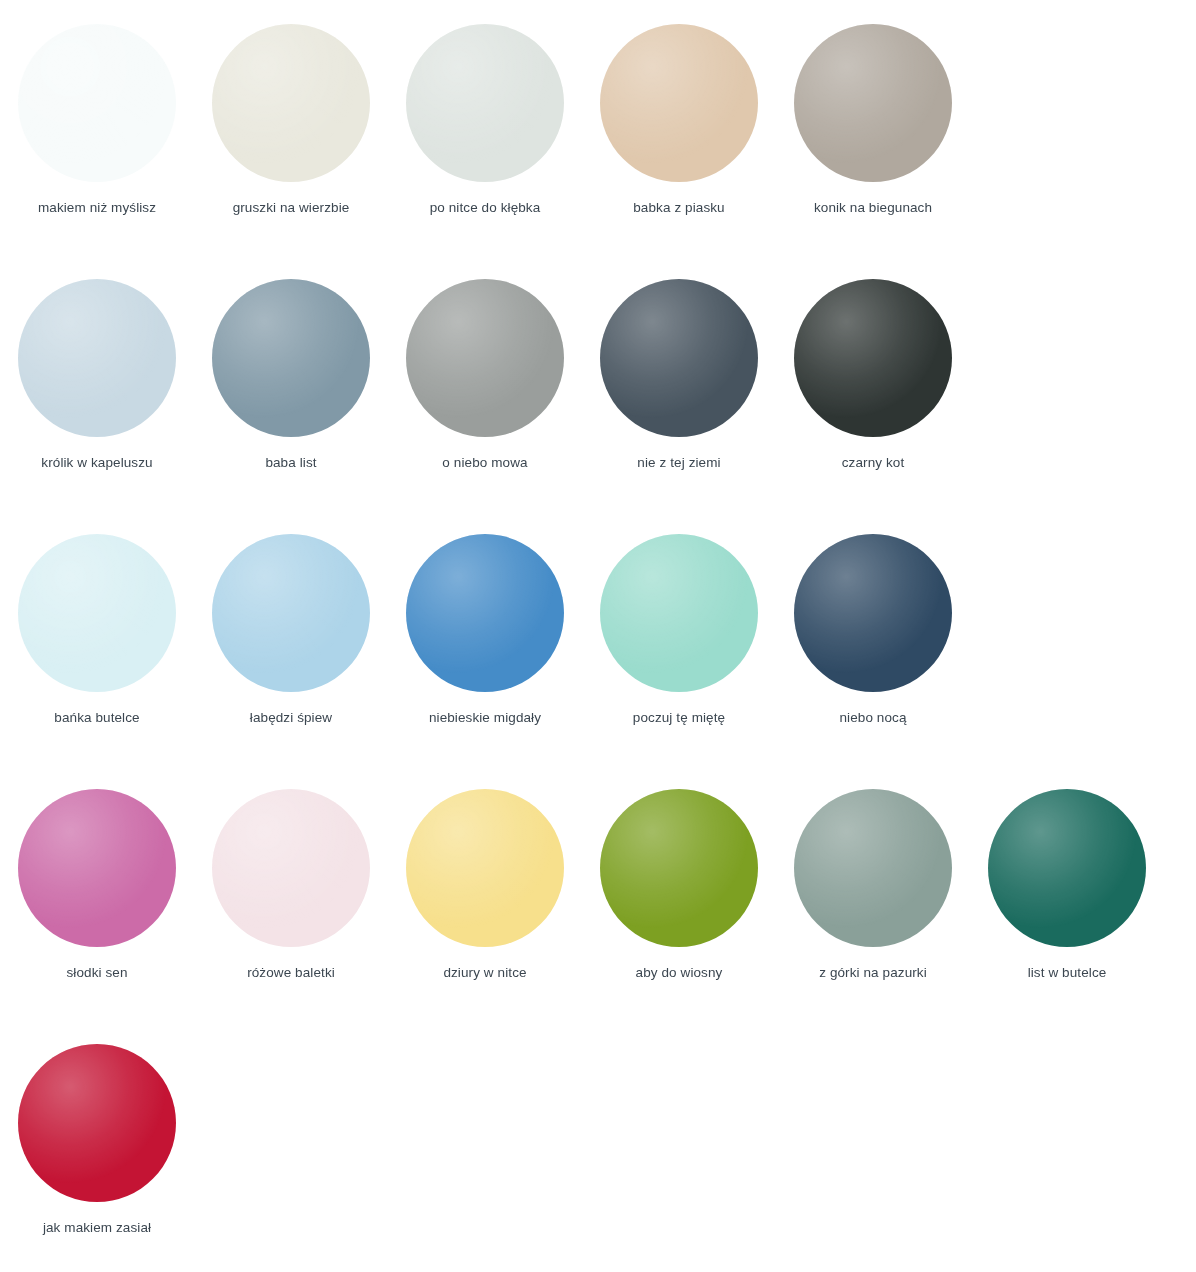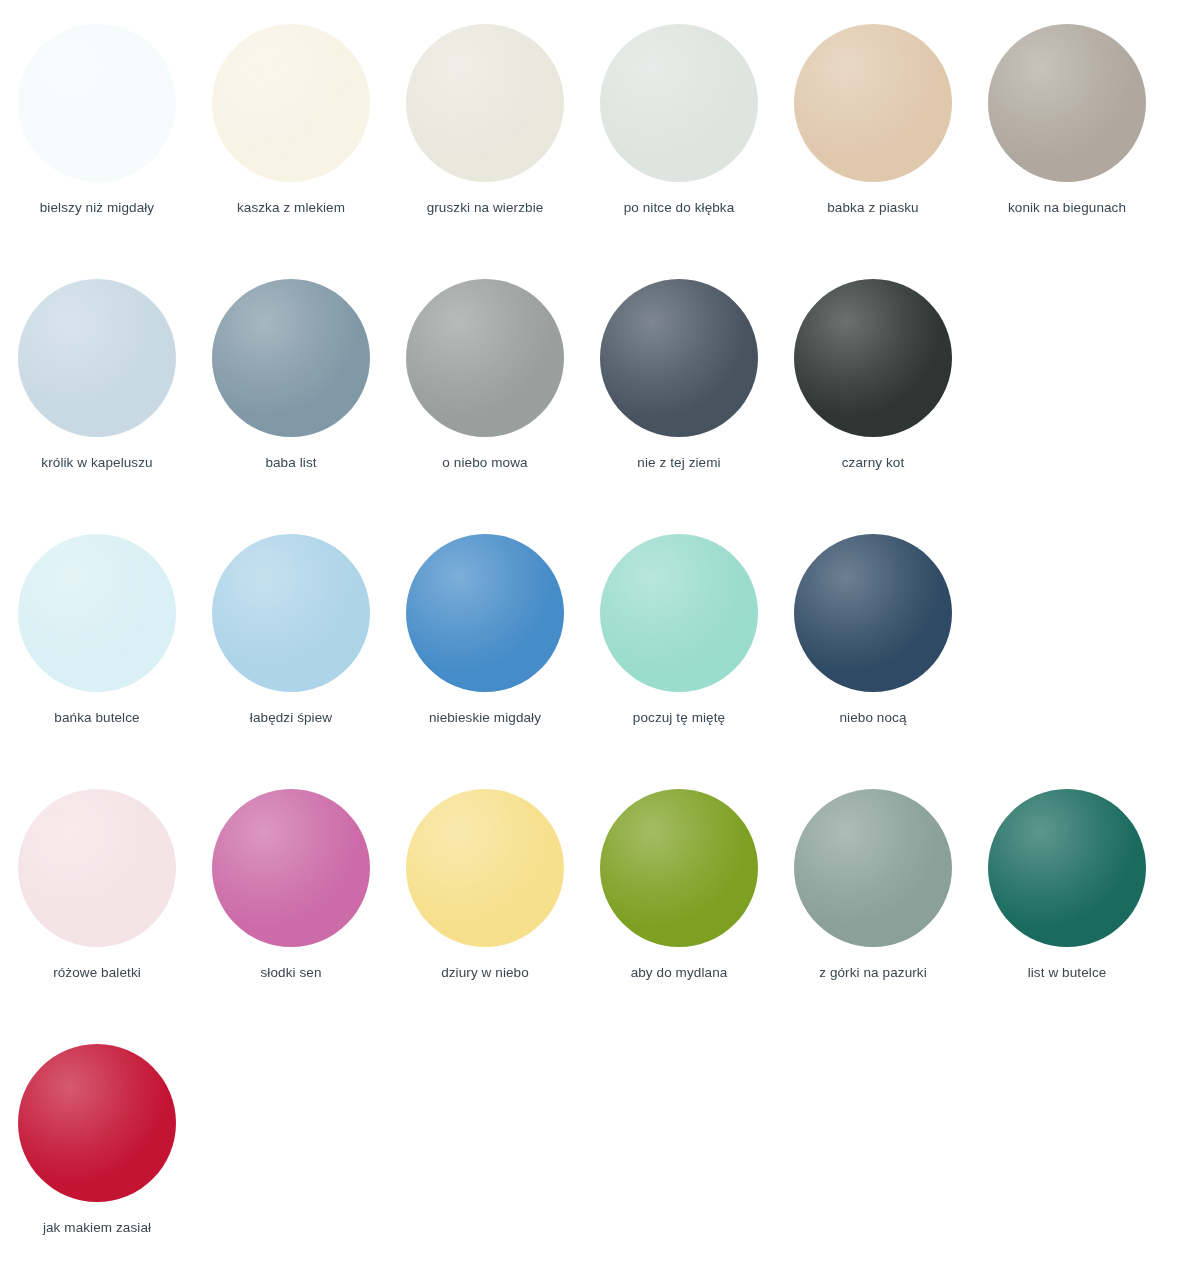--- a/index.html
+++ b/index.html
@@ -96,27 +96,21 @@
 </style>
 </head>
 <body>
 
 <div class="palette">
     <div class="swatch-row">
       <div class="swatch">
         <div class="swatch-disc-wrap">
           <div class="swatch-disc" title="#f7fbfb" style="background: rgb(247, 251, 251);"></div>
         </div>
-        <div class="swatch-label">bielszy niż migdały</div>
-      </div>
-      <div class="swatch">
-        <div class="swatch-disc-wrap">
-          <div class="swatch-disc" title="#f7f4e5" style="background: rgb(247, 244, 229);"></div>
-        </div>
-        <div class="swatch-label">kaszka z mlekiem</div>
+        <div class="swatch-label">makiem niż myślisz</div>
       </div>
       <div class="swatch">
         <div class="swatch-disc-wrap">
           <div class="swatch-disc" title="#e9e8dd" style="background: rgb(233, 232, 221);"></div>
         </div>
         <div class="swatch-label">gruszki na wierzbie</div>
       </div>
       <div class="swatch">
         <div class="swatch-disc-wrap">
           <div class="swatch-disc" title="#dee4e0" style="background: rgb(222, 228, 224);"></div>
@@ -196,41 +190,41 @@
       <div class="swatch">
         <div class="swatch-disc-wrap">
           <div class="swatch-disc" title="#2f4a64" style="background: rgb(47, 74, 100);"></div>
         </div>
         <div class="swatch-label">niebo nocą</div>
       </div>
     </div>
     <div class="swatch-row">
       <div class="swatch">
         <div class="swatch-disc-wrap">
+          <div class="swatch-disc" title="#cc6ba8" style="background: rgb(204, 107, 168);"></div>
+        </div>
+        <div class="swatch-label">słodki sen</div>
+      </div>
+      <div class="swatch">
+        <div class="swatch-disc-wrap">
           <div class="swatch-disc" title="#f4e3e7" style="background: rgb(244, 227, 231);"></div>
         </div>
         <div class="swatch-label">różowe baletki</div>
       </div>
       <div class="swatch">
         <div class="swatch-disc-wrap">
-          <div class="swatch-disc" title="#cc6ba8" style="background: rgb(204, 107, 168);"></div>
-        </div>
-        <div class="swatch-label">słodki sen</div>
-      </div>
-      <div class="swatch">
-        <div class="swatch-disc-wrap">
           <div class="swatch-disc" title="#f7e08c" style="background: rgb(247, 224, 140);"></div>
         </div>
-        <div class="swatch-label">dziury w niebo</div>
+        <div class="swatch-label">dziury w nitce</div>
       </div>
       <div class="swatch">
         <div class="swatch-disc-wrap">
           <div class="swatch-disc" title="#7da022" style="background: rgb(125, 160, 34);"></div>
         </div>
-        <div class="swatch-label">aby do mydlana</div>
+        <div class="swatch-label">aby do wiosny</div>
       </div>
       <div class="swatch">
         <div class="swatch-disc-wrap">
           <div class="swatch-disc" title="#8aa099" style="background: rgb(138, 160, 153);"></div>
         </div>
         <div class="swatch-label">z górki na pazurki</div>
       </div>
       <div class="swatch">
         <div class="swatch-disc-wrap">
           <div class="swatch-disc" title="#1a6b5e" style="background: rgb(26, 107, 94);"></div>

